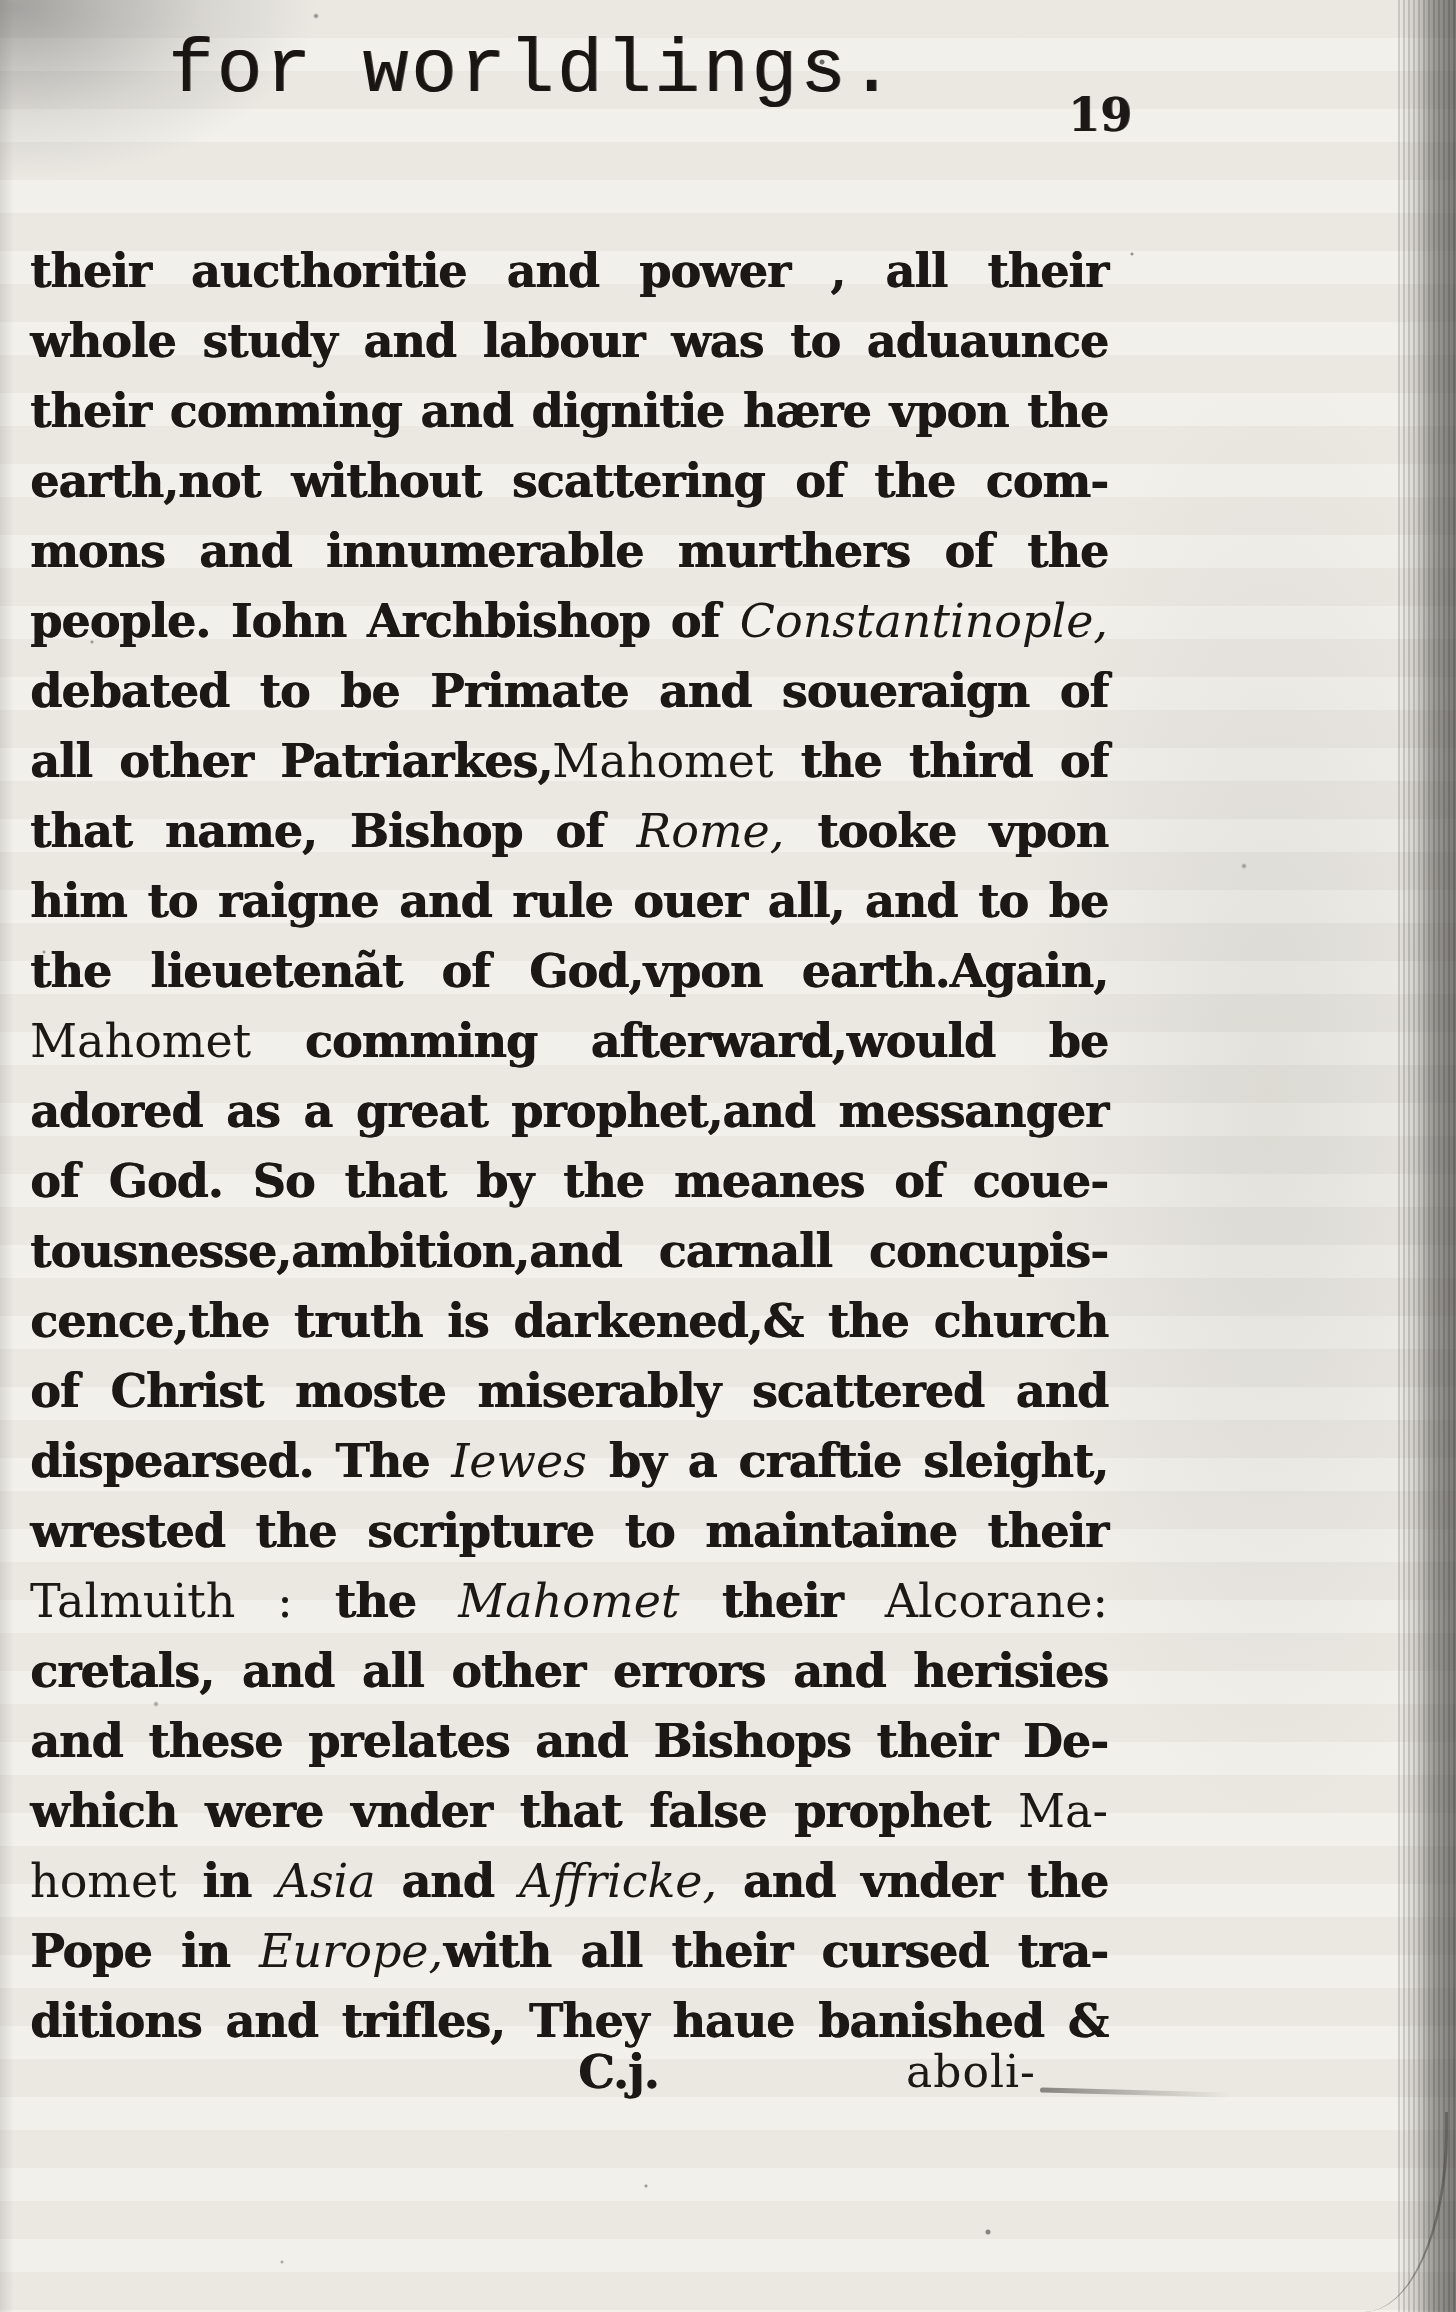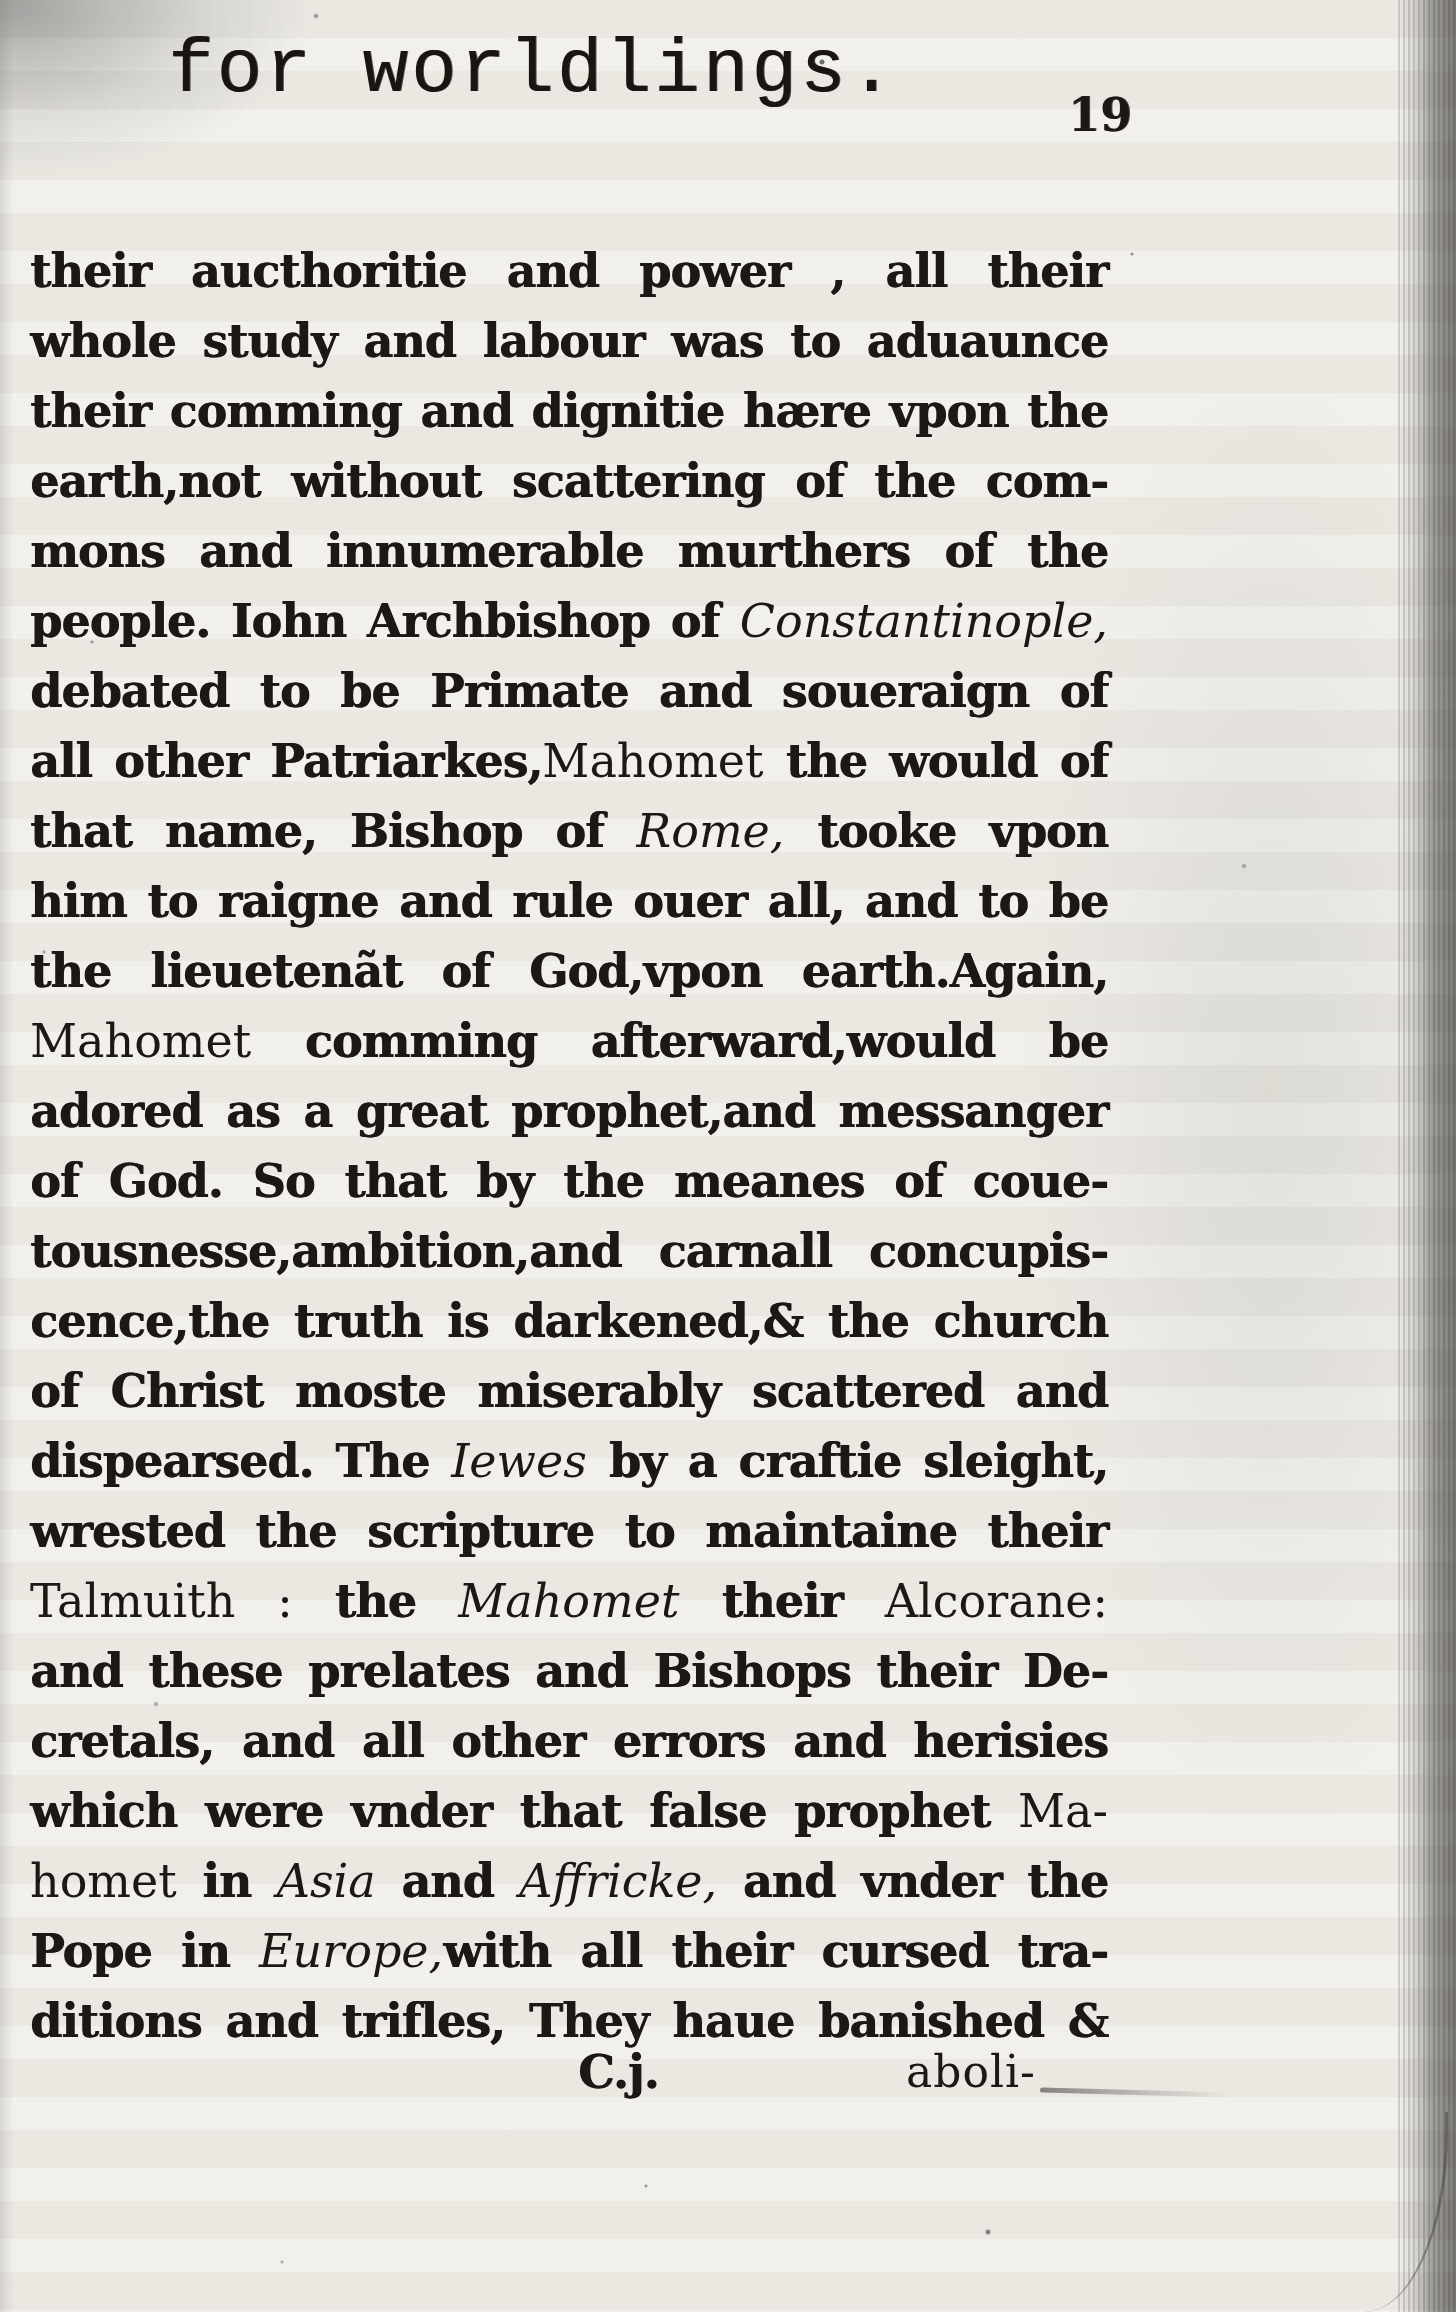--- a/index.html
+++ b/index.html
@@ -107,35 +107,35 @@
   <div class="page-number">19</div>
 
   <div class="text-block">
       <div class="line"><span class="bl">their aucthoritie and power , all their</span></div>
       <div class="line"><span class="bl">whole study and labour was to aduaunce</span></div>
       <div class="line"><span class="bl">their comming and dignitie hære vpon the</span></div>
       <div class="line"><span class="bl">earth,not without scattering of the com-</span></div>
       <div class="line"><span class="bl">mons and innumerable murthers of the</span></div>
       <div class="line"><span class="bl">people. Iohn Archbishop of </span><span class="it">Constantinople,</span></div>
       <div class="line"><span class="bl">debated to be Primate and soueraign of</span></div>
-      <div class="line"><span class="bl">all other Patriarkes,</span><span class="rom">Mahomet</span><span class="bl"> the would of</span></div>
+      <div class="line"><span class="bl">all other Patriarkes,</span><span class="rom">Mahomet</span><span class="bl"> the third of</span></div>
       <div class="line"><span class="bl">that name, Bishop of </span><span class="it">Rome,</span><span class="bl"> tooke vpon</span></div>
       <div class="line"><span class="bl">him to raigne and rule ouer all, and to be</span></div>
       <div class="line"><span class="bl">the lieuetenãt of God,vpon earth.Again,</span></div>
       <div class="line"><span class="rom">Mahomet</span><span class="bl"> comming afterward,would be</span></div>
       <div class="line"><span class="bl">adored as a great prophet,and messanger</span></div>
       <div class="line"><span class="bl">of God. So that by the meanes of coue-</span></div>
       <div class="line"><span class="bl">tousnesse,ambition,and carnall concupis-</span></div>
       <div class="line"><span class="bl">cence,the truth is darkened,&amp; the church</span></div>
       <div class="line"><span class="bl">of Christ moste miserably scattered and</span></div>
       <div class="line"><span class="bl">dispearsed. The </span><span class="it">Iewes</span><span class="bl"> by a craftie sleight,</span></div>
       <div class="line"><span class="bl">wrested the scripture to maintaine their</span></div>
       <div class="line"><span class="rom">Talmuith : </span><span class="bl">the </span><span class="it">Mahomet</span><span class="bl"> their </span><span class="rom">Alcorane:</span></div>
+      <div class="line"><span class="bl">cretals, and all other errors and herisies</span></div>
       <div class="line"><span class="bl">and these prelates and Bishops their De-</span></div>
-      <div class="line"><span class="bl">cretals, and all other errors and herisies</span></div>
       <div class="line"><span class="bl">which were vnder that false prophet </span><span class="rom">Ma-</span></div>
       <div class="line"><span class="rom">homet</span><span class="bl"> in </span><span class="it">Asia</span><span class="bl"> and </span><span class="it">Affricke,</span><span class="bl"> and vnder the</span></div>
       <div class="line"><span class="bl">Pope in </span><span class="it">Europe,</span><span class="bl">with all their cursed tra-</span></div>
       <div class="line"><span class="bl">ditions and trifles, They haue banished &amp;</span></div>
     </div>
 
   <div class="footer-row">
     <span class="signature">C.j.</span>
     <span class="catchword">aboli-</span>
   </div>

